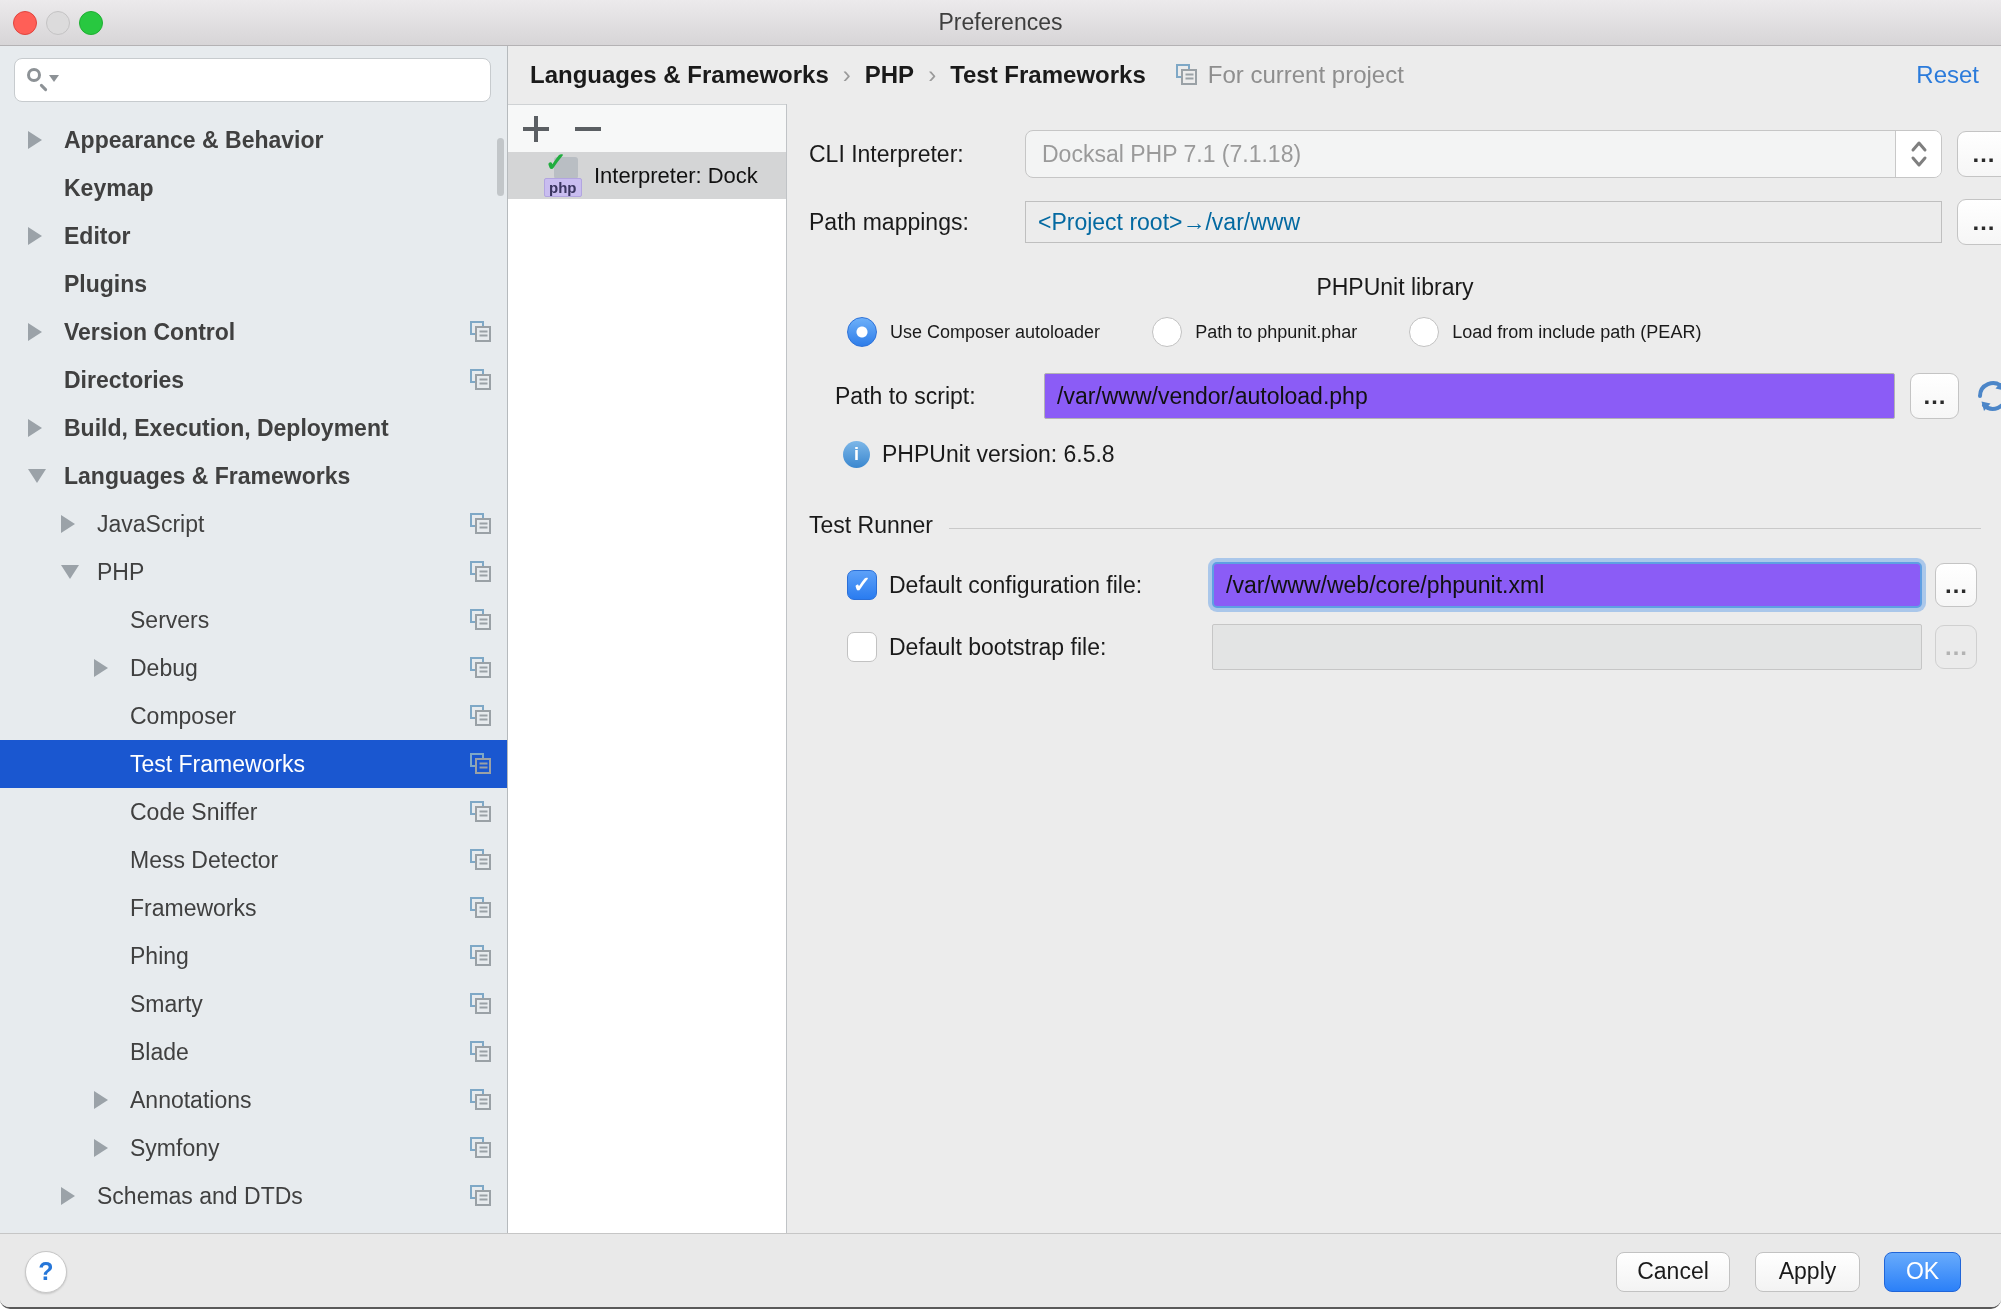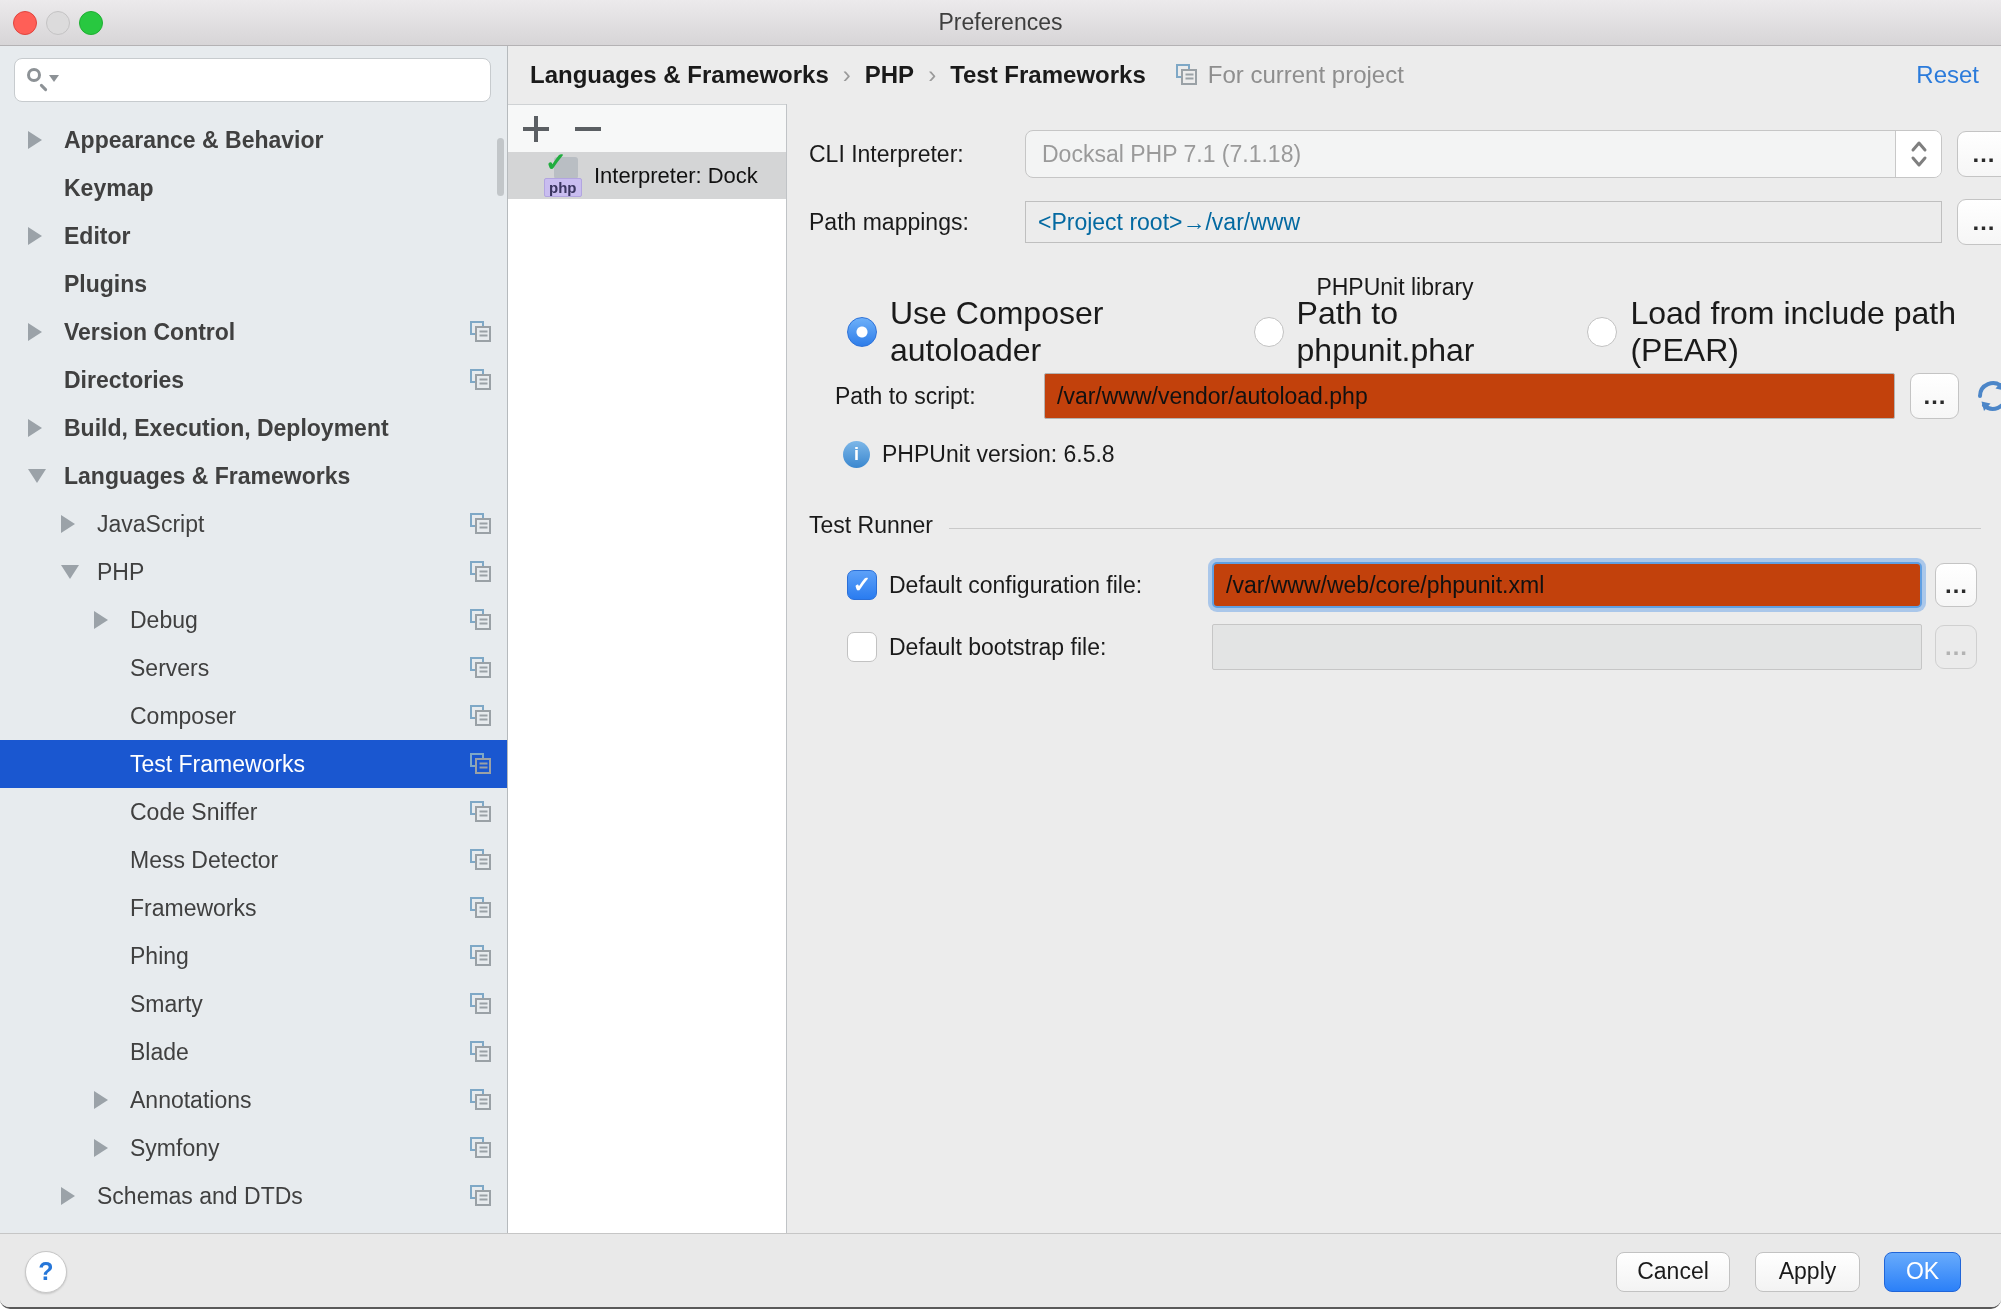--- a/index.html
+++ b/index.html
@@ -94,31 +94,31 @@
   .combo-stepper { width:46px; background:#ffffff; border-left:1px solid #c8c8c8;
                    display:flex; align-items:center; justify-content:center; }
   .browse { width:53px; height:46px; margin-left:15px; flex:none;
             background:linear-gradient(#ffffff,#f6f6f6); border:1px solid #c4c4c4; border-radius:9px;
             display:flex; align-items:center; justify-content:center;
             font-size:24px; font-weight:bold; color:#2a2a2a; cursor:pointer; }
   .browse.small { width:42px; height:44px; }
   .browse.disabled { color:#b3b3b3; background:#ebebeb; border-color:#d0d0d0; cursor:default; }
   .plain-field { flex:1; height:42px; border:1px solid #bfbfbf; background:transparent;
                  display:flex; align-items:center; padding:0 12px; color:#0369a1; }
-  .text-input { height:46px; border:1px solid #b3b3b3; background:#c2410c; padding:0 12px;
+  .text-input { height:46px; border:1px solid #b3b3b3; background:#8b5cf6; padding:0 12px;
                 font-size:23px; font-family:"Liberation Sans", sans-serif; color:#111; border-radius:2px; }
   .text-input.focused { border:2px solid #5f9fe3; box-shadow:0 0 0 4px rgba(116,170,233,.55); border-radius:5px; }
   .text-input.disabled { background:#e3e4e4; border:1px solid #c6c6c6; }
   .section-hdr { position:absolute; left:22px; right:20px; height:34px; display:flex; align-items:center; }
   .section-line { flex:1; height:1px; background:#c9c9c9; margin-left:16px; margin-top:6px; }
   .radio { width:30px; height:30px; border-radius:50%; background:#fff; border:1px solid #c2c2c2; flex:none; margin-right:13px; }
   .radio.on { border:1px solid #2e72d9;
               background:radial-gradient(circle at 50% 50%, #ffffff 0 5px, transparent 6px),
                          linear-gradient(#6db0f9,#2e7de9); }
-  .radio-group { display:flex; align-items:center; margin-right:52px; font-size:32px; }
+  .radio-group { display:flex; align-items:center; margin-right:52px; font-size:18px; }
   .checkbox { width:30px; height:30px; border-radius:7px; background:#fff; border:1px solid #c2c2c2;
               flex:none; display:flex; align-items:center; justify-content:center; }
   .checkbox.on { background:linear-gradient(#5da1f8,#2a7cf0); border:1px solid #2a6fd8;
                  color:#fff; font-size:22px; font-weight:bold; }
   .info-icon { width:27px; height:27px; border-radius:50%; flex:none; margin-right:12px;
                background:linear-gradient(#7db7e8,#3a87cf); color:#fff; font-weight:bold;
                font-size:18px; display:flex; align-items:center; justify-content:center; }
 
   
   .footer { height:76px; background:#e9e9e9; border-top:1px solid #c6c6c6;
@@ -218,29 +218,29 @@
             </svg>
           </div>
           <div class="tree-row lvl1">
             <span class="tree-arrow expanded"></span>
             <span class="tree-label">PHP</span>
             <svg class="badge-icon" width="25" height="25" viewBox="0 0 25 25">
               <use href="#badge-shape"></use>
             </svg>
           </div>
           <div class="tree-row lvl2">
+            <span class="tree-arrow"></span>
+            <span class="tree-label">Servers</span>
+            <svg class="badge-icon" width="25" height="25" viewBox="0 0 25 25">
+              <use href="#badge-shape"></use>
+            </svg>
+          </div>
+          <div class="tree-row lvl2">
             <span class="tree-arrow collapsed"></span>
             <span class="tree-label">Debug</span>
-            <svg class="badge-icon" width="25" height="25" viewBox="0 0 25 25">
-              <use href="#badge-shape"></use>
-            </svg>
-          </div>
-          <div class="tree-row lvl2">
-            <span class="tree-arrow"></span>
-            <span class="tree-label">Servers</span>
             <svg class="badge-icon" width="25" height="25" viewBox="0 0 25 25">
               <use href="#badge-shape"></use>
             </svg>
           </div>
           <div class="tree-row lvl2">
             <span class="tree-arrow"></span>
             <span class="tree-label">Composer</span>
             <svg class="badge-icon" width="25" height="25" viewBox="0 0 25 25">
               <use href="#badge-shape"></use>
             </svg>

